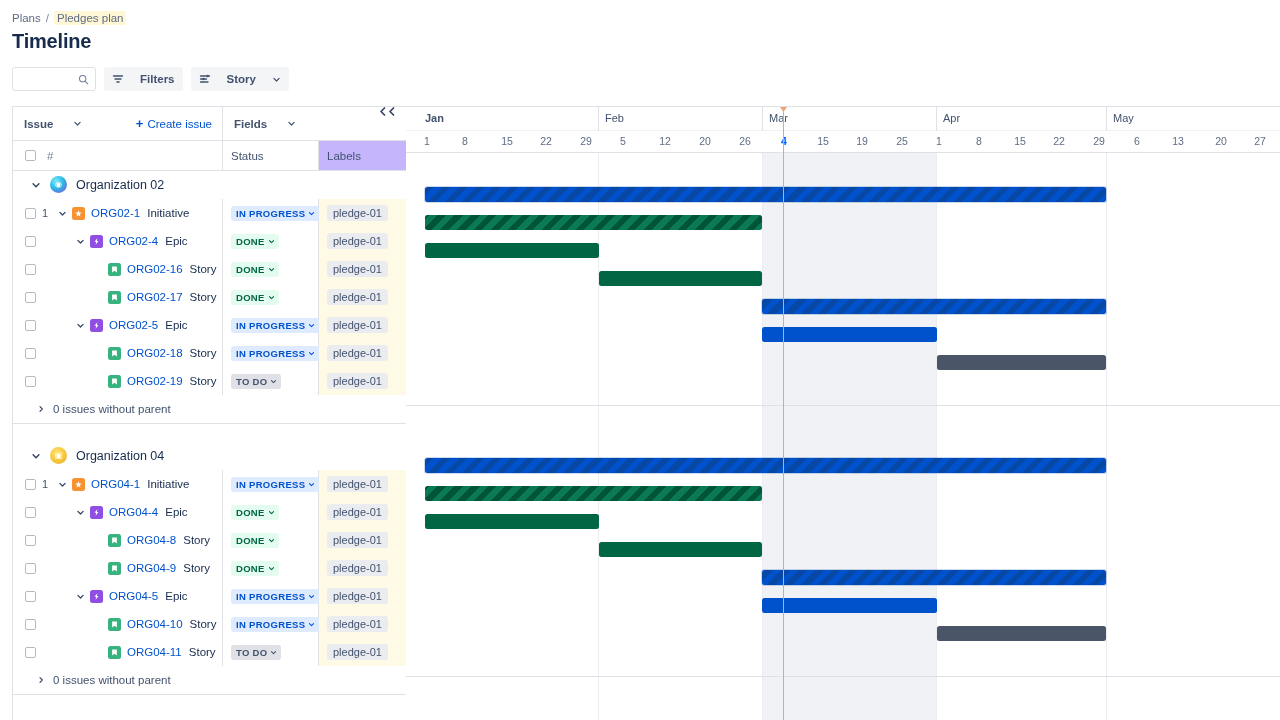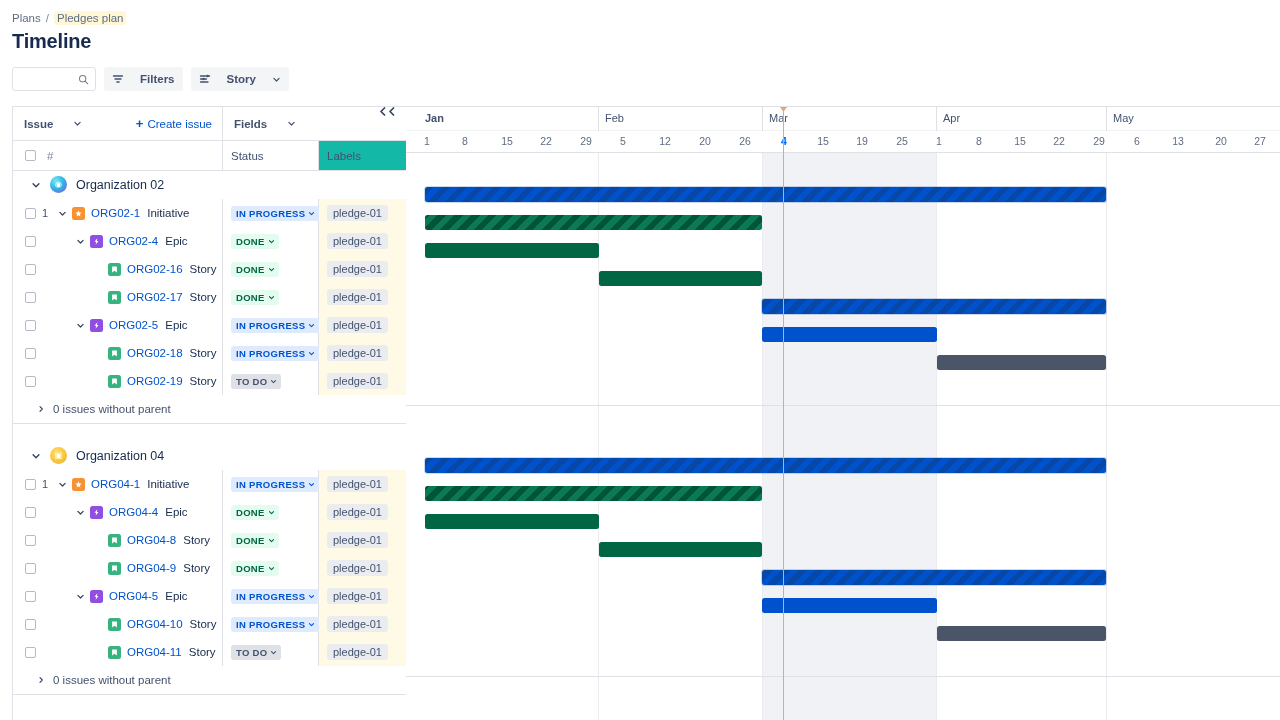--- a/index.html
+++ b/index.html
@@ -60,21 +60,21 @@
   .col-issue { width: 210px; display: flex; align-items: center; justify-content: space-between; padding: 0 10px 0 11px; border-right: 1px solid #dfe1e6; }
   .col-fields { flex: 1; display: flex; justify-content: space-between; padding: 0 10px 0 11px; }
   .hd-label { font-size: 11.5px; font-weight: 600; color: #42526e; display: flex; align-items: center; gap: 20px; }
   .create-issue { font-size: 11.5px; color: #0052cc; display: flex; align-items: center; gap: 4px; cursor: pointer; font-weight: 400; }
   .plus { font-size: 13px; line-height: 1; font-weight: 600; }
   .fold-ic { display: flex; gap: 1px; cursor: pointer; }
 
   .lp-subhead { height: 30px; display: flex; border-bottom: 1px solid #dfe1e6; }
   .sh-issue { width: 210px; display: flex; align-items: center; gap: 11px; padding-left: 12px; border-right: 1px solid #dfe1e6; }
   .sh-status { width: 96px; display: flex; align-items: center; padding-left: 8px; border-right: 1px solid #dfe1e6; }
-  .sh-labels { flex: 1; display: flex; align-items: center; padding-left: 8px; background: #14b8a6; }
+  .sh-labels { flex: 1; display: flex; align-items: center; padding-left: 8px; background: #c4b5fd; }
   .sh-txt { font-size: 11.5px; color: #42526e; }
   .hash { font-size: 11.5px; color: #7a869a; }
 
   .chk {
     width: 11px; height: 11px; border: 1px solid #b3bac5; border-radius: 2px;
     background: #fff; flex: none; cursor: pointer;
   }
 
   
   .rows { position: absolute; top: 64px; left: 0; right: 0; bottom: 0; }

